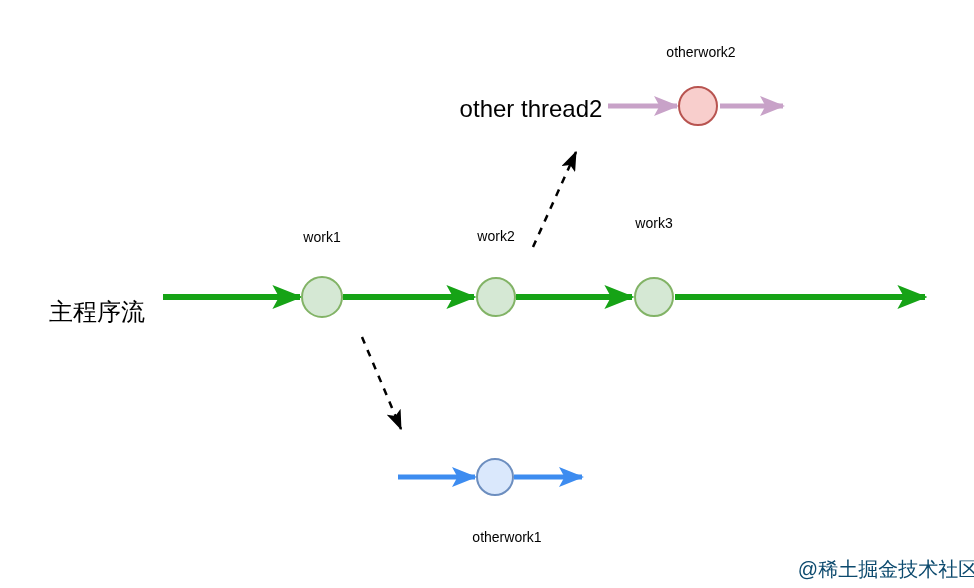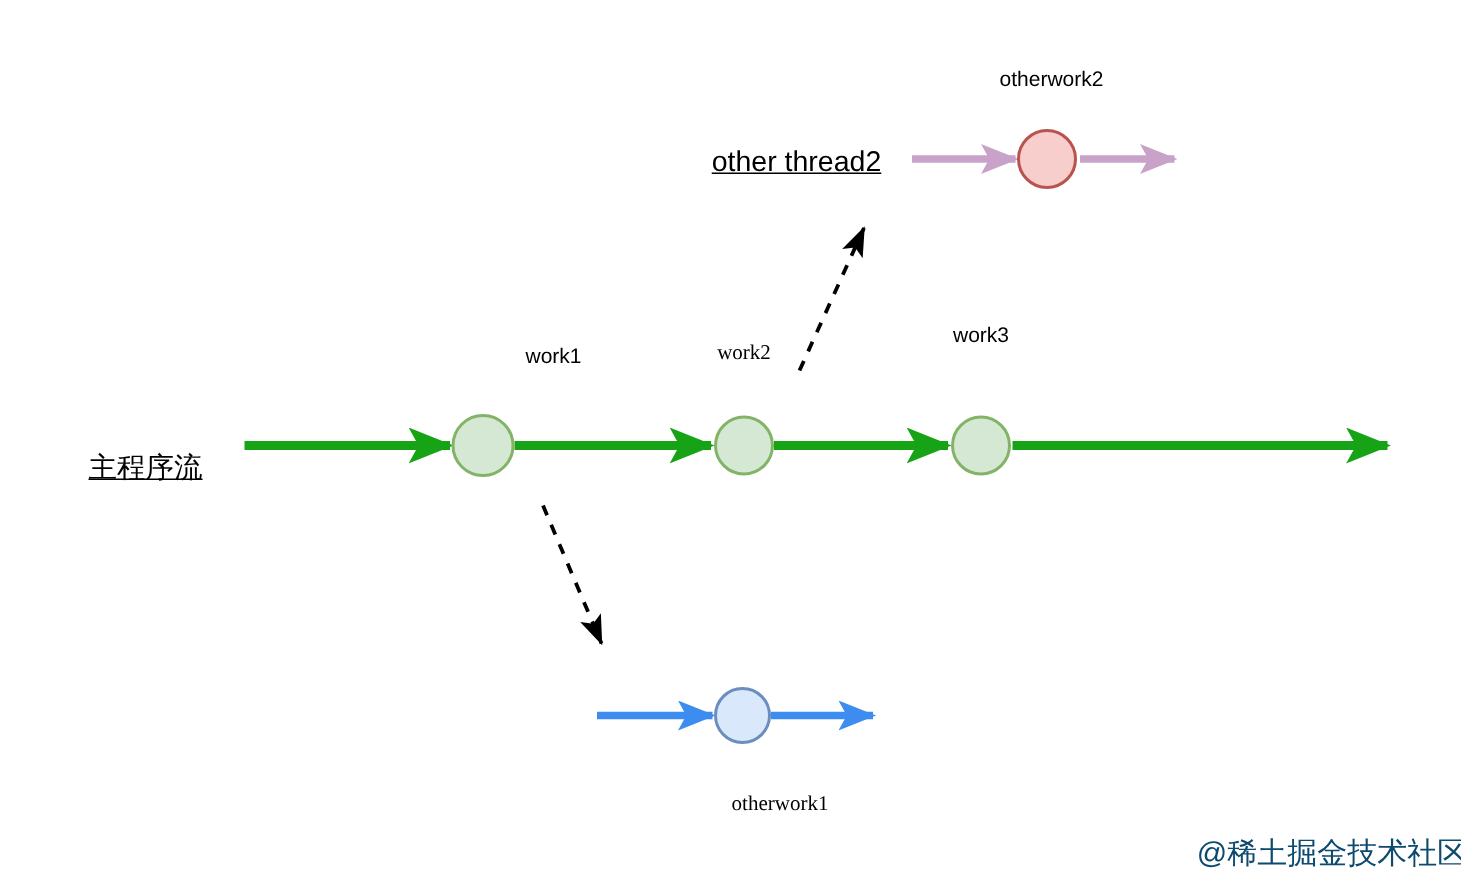--- a/index.html
+++ b/index.html
@@ -19,21 +19,21 @@
     position: absolute;
     left: 0;
     top: 0;
   }
   .lbl {
     position: absolute;
     transform: translate(-50%, -50%);
     white-space: nowrap;
     color: #000000;
   }
-  .lbl-big   { font-size: 19px; text-decoration: underline; }
+  .lbl-big   { font-size: 24px; }
   .lbl-small { font-size: 14px; text-align: right; }
   .node-main    { fill: #d5e8d4; stroke: #82b366; stroke-width: 2; }
   .node-thread2 { fill: #f8cecc; stroke: #b85450; stroke-width: 2; }
   .node-thread1 { fill: #dae8fc; stroke: #6c8ebf; stroke-width: 2; }
   .flow-main    { stroke: #16a316; stroke-width: 6; }
   .flow-thread2 { stroke: #c8a2c8; stroke-width: 5; }
   .flow-thread1 { stroke: #3d8cf0; stroke-width: 5; }
   .connector    { stroke: #000000; stroke-width: 2.5; stroke-dasharray: 7 7; fill: none; }
   .watermark {
     position: absolute;
@@ -79,23 +79,23 @@
     <line class="flow-thread1" x1="398" y1="477" x2="475" y2="477" marker-end="url(#mBlue)"></line>
     <line class="flow-thread1" x1="514" y1="477" x2="582" y2="477" marker-end="url(#mBlue)"></line>
     <circle class="node-thread1" cx="495" cy="477" r="18"></circle>
 
     <line class="connector" x1="533" y1="247" x2="576" y2="152" marker-end="url(#mBlack)"></line>
     <line class="connector" x1="362" y1="337" x2="401" y2="429" marker-end="url(#mBlack)"></line>
   </svg>
 
   <div class="lbl lbl-big" style="left:97px; top:312px;">主程序流</div>
 
-  <div class="lbl lbl-small" style="left:322px; top:237px;margin-left:47px;">work1</div>
-  <div class="lbl lbl-small" style="left:496px; top:236px;font-family:Liberation Serif, serif;">work2</div>
+  <div class="lbl lbl-small" style="left:322px; top:237px;">work1</div>
+  <div class="lbl lbl-small" style="left:496px; top:236px;">work2</div>
   <div class="lbl lbl-small" style="left:654px; top:223px;">work3</div>
 
   <div class="lbl lbl-big" style="left:531px; top:109px;">other thread2</div>
   <div class="lbl lbl-small" style="left:701px; top:52px;">otherwork2</div>
 
-  <div class="lbl lbl-small" style="left:520px; top:537px;font-family:Liberation Serif, serif;">otherwork1</div>
+  <div class="lbl lbl-small" style="left:507px; top:537px;">otherwork1</div>
 
   <div class="watermark" style="left:888px; top:569px;">@稀土掘金技术社区</div>
 </div>
 
 </body></html>

